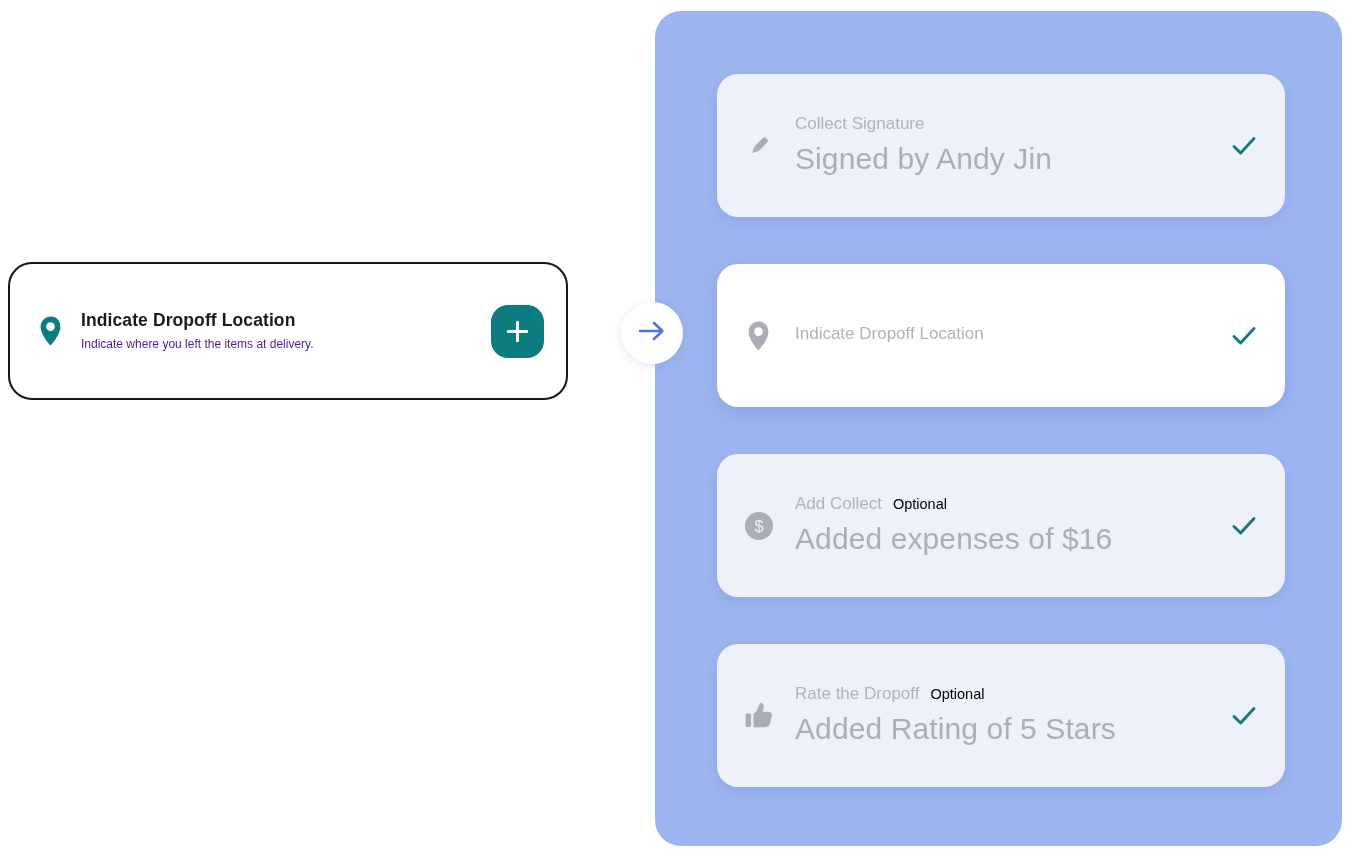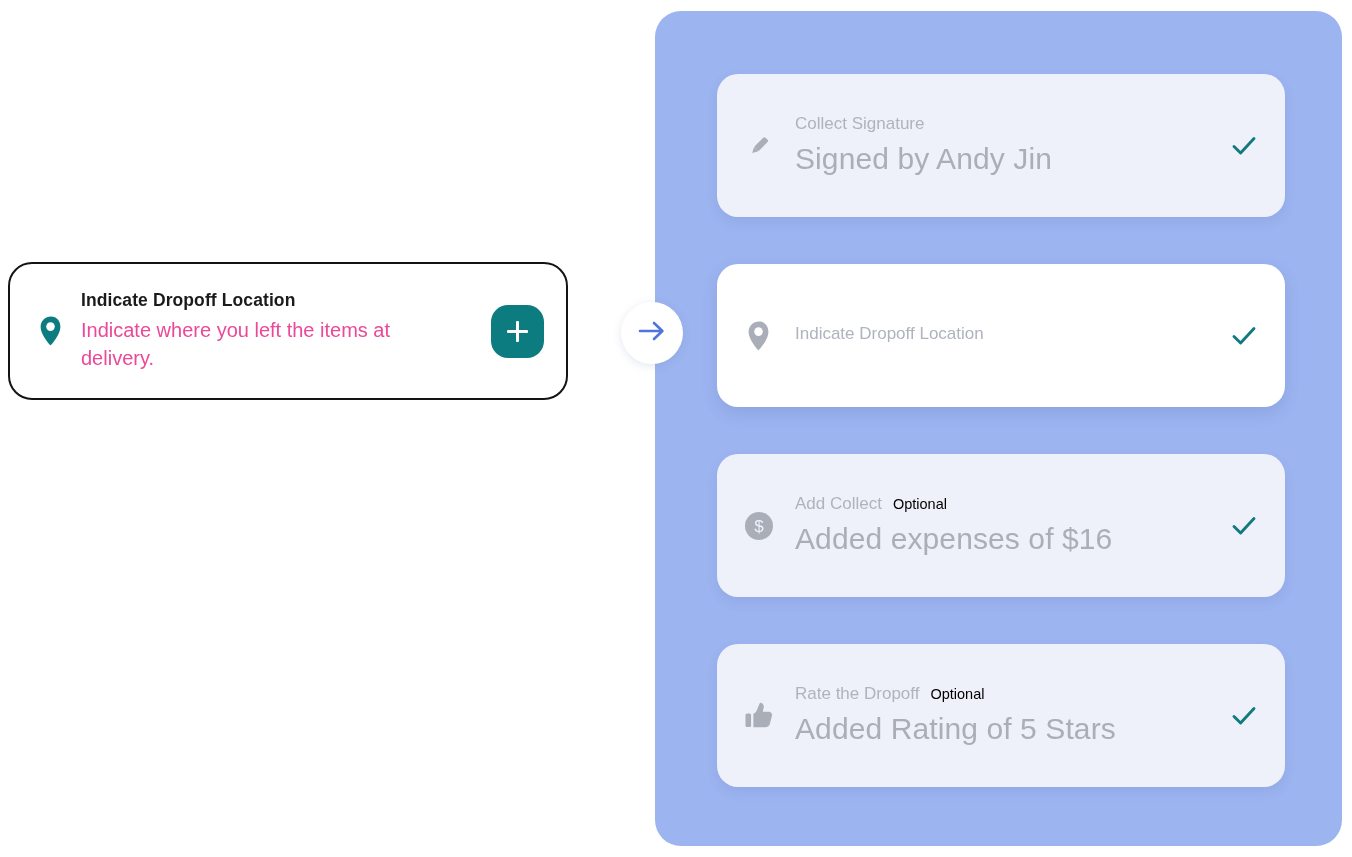--- a/index.html
+++ b/index.html
@@ -51,22 +51,22 @@
   #source-card .title {
     font-size: 17.5px;
     font-weight: bold;
     color: #1b1b1b;
     letter-spacing: .1px;
     line-height: 1.35;
     margin-bottom: 3px;
   }
 
   #source-card .desc {
-    font-size: 20px;
-    color: #ec4899;
+    font-size: 12px;
+    color: #4c1d95;
     line-height: 1.42;
     max-width: 330px;
   }
 
   #add-btn {
     flex: 0 0 auto;
     width: 53px;
     height: 53px;
     border-radius: 17px;
     background: #0c7c80;

